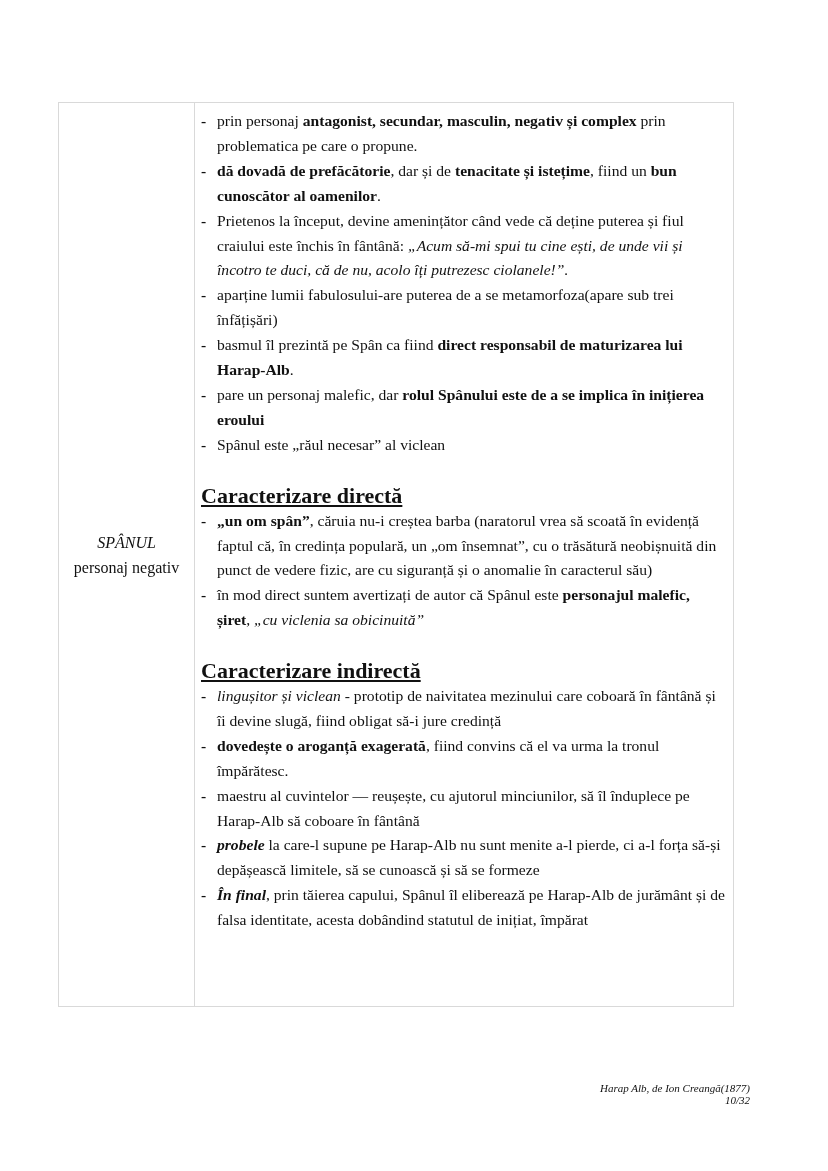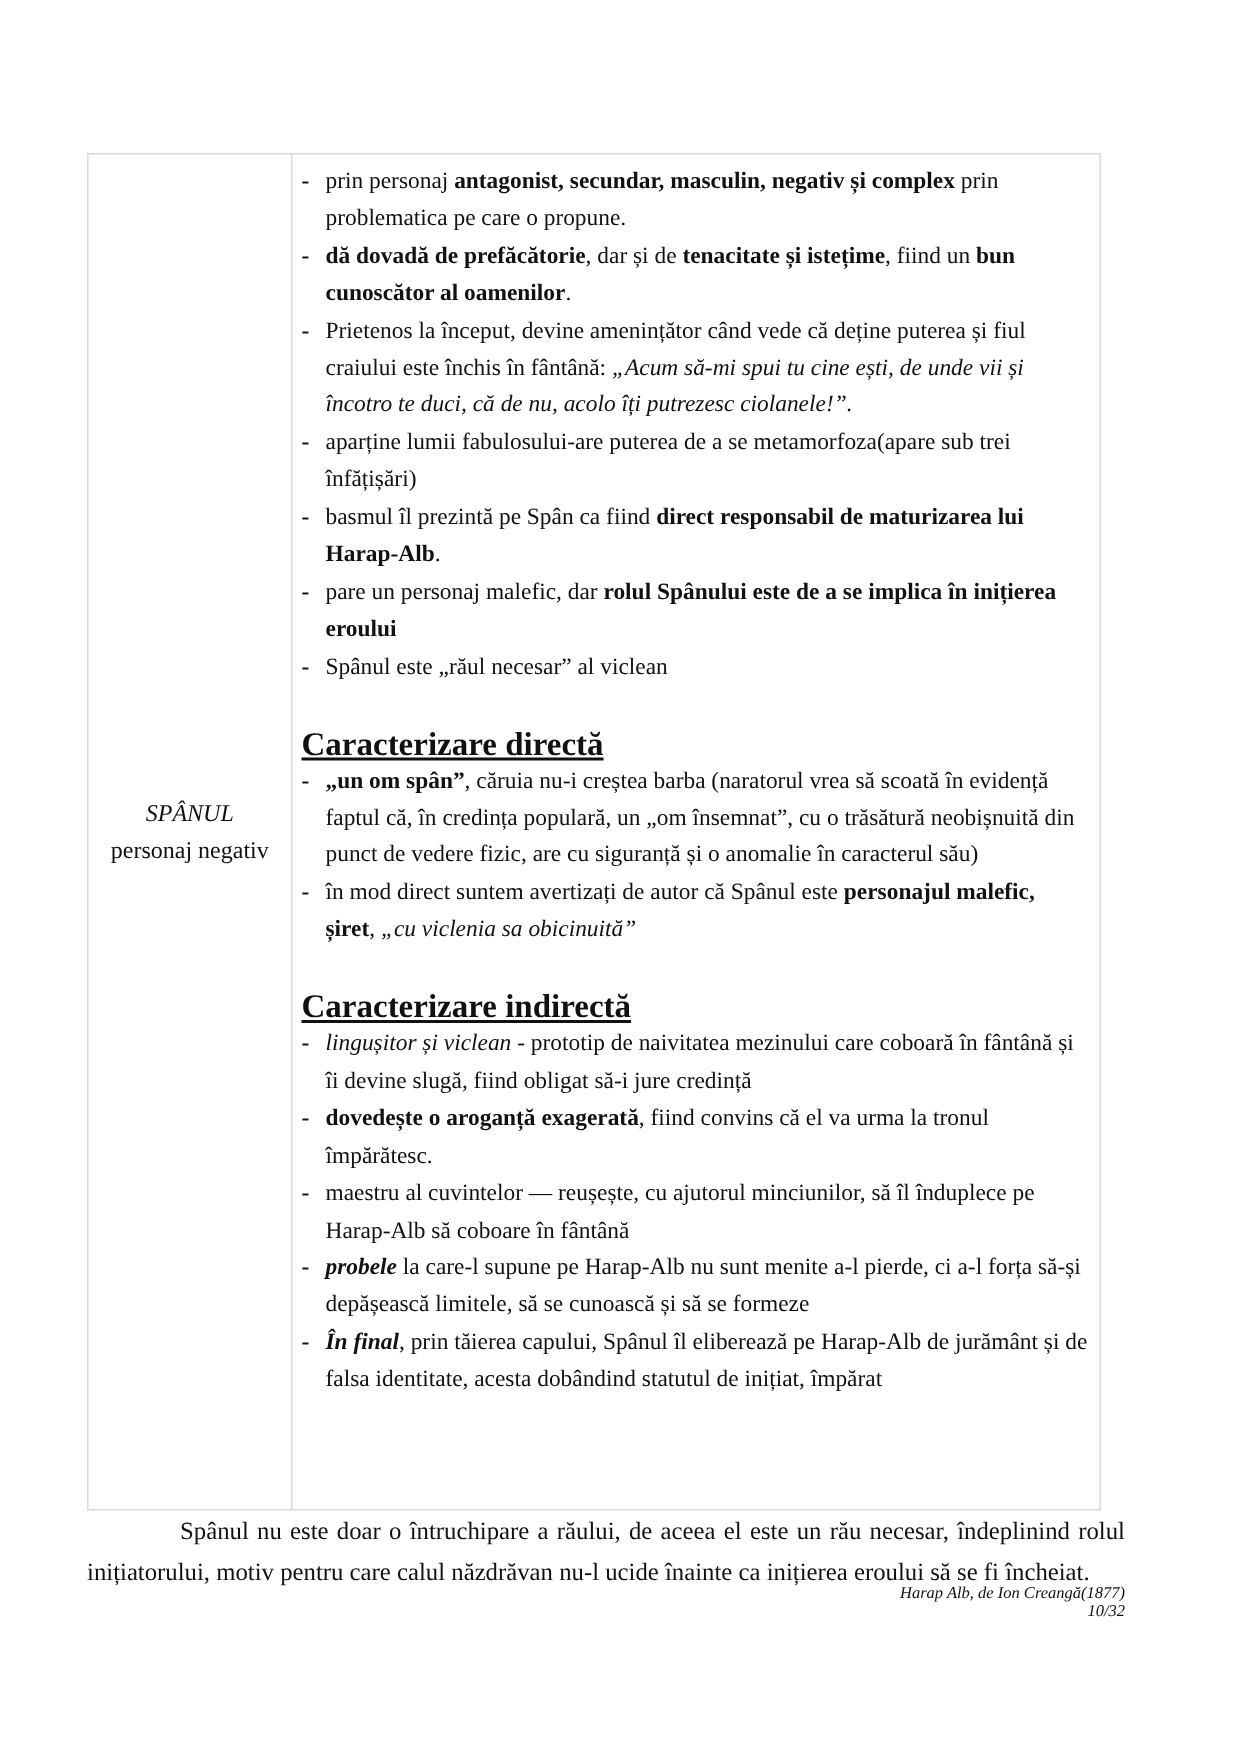--- a/index.html
+++ b/index.html
@@ -14,21 +14,21 @@
   td.left .name { font-weight: normal; font-style: italic; font-size: 16px; }
   td.right { padding: 6px 8px 4px 6px !important; font-size: 15.6px; line-height: 24.9px; }
   ul.bl { list-style: none; margin: 0; padding: 0; }
   ul.bl li { position: relative; padding-left: 16px; }
   ul.bl li .dash { position: absolute; left: 0; top: 0; font-weight: bold; }
   .sec-title { font-weight: bold; text-decoration: underline; font-size: 22px; margin-top: 26px; }
   b { font-weight: bold; }
   i { font-style: italic; }
   .after { position: absolute; left: 58px; top: 1008px; width: 692px; font-size: 16.5px;
            line-height: 26.5px; text-align: justify; text-indent: 62px; }
-  .footer { position: absolute; right: 78px; top: 1056px; text-align: right;
+  .footer { position: absolute; right: 78px; top: 1082px; text-align: right;
             font-style: italic; font-size: 11px; line-height: 12px; }
 </style>
 </head>
 <body>
 
 <div class="page">
   <table class="char">
     <tbody>
         <tr>
       <td class="left">
@@ -56,19 +56,18 @@
               <li><span class="dash">-</span><b>dovedește o aroganță exagerată</b><span>, fiind convins că el va urma la tronul împărătesc.</span></li>
               <li><span class="dash">-</span><span>maestru al cuvintelor — reușește, cu ajutorul minciunilor, să îl înduplece pe Harap-Alb să coboare în fântână</span></li>
               <li><span class="dash">-</span><b style="font-style: italic;">probele</b><span> la care-l supune pe Harap-Alb nu sunt menite a-l pierde, ci a-l forța să-și depășească limitele, să se cunoască și să se formeze</span></li>
               <li><span class="dash">-</span><b style="font-style: italic; text-align: center;">În final</b><span>, prin tăierea capului, Spânul îl eliberează pe Harap-Alb de jurământ și de falsa identitate, acesta dobândind statutul de inițiat, împărat</span></li>
             </ul>
       </td>
     </tr>
   </tbody>
     </table>
 
-  <p class="after" style="margin:0">Spânul nu este doar o întruchipare a răului, de aceea el este un rău necesar, îndeplinind rolul inițiatorului, motiv pentru care calul năzdrăvan nu-l ucide înainte ca inițierea eroului să se fi încheiat.</p>
 
   <div class="footer">
     <div>Harap Alb, de Ion Creangă(1877)</div>
     <div>10/32</div>
   </div>
 </div>
 
 </body></html>

